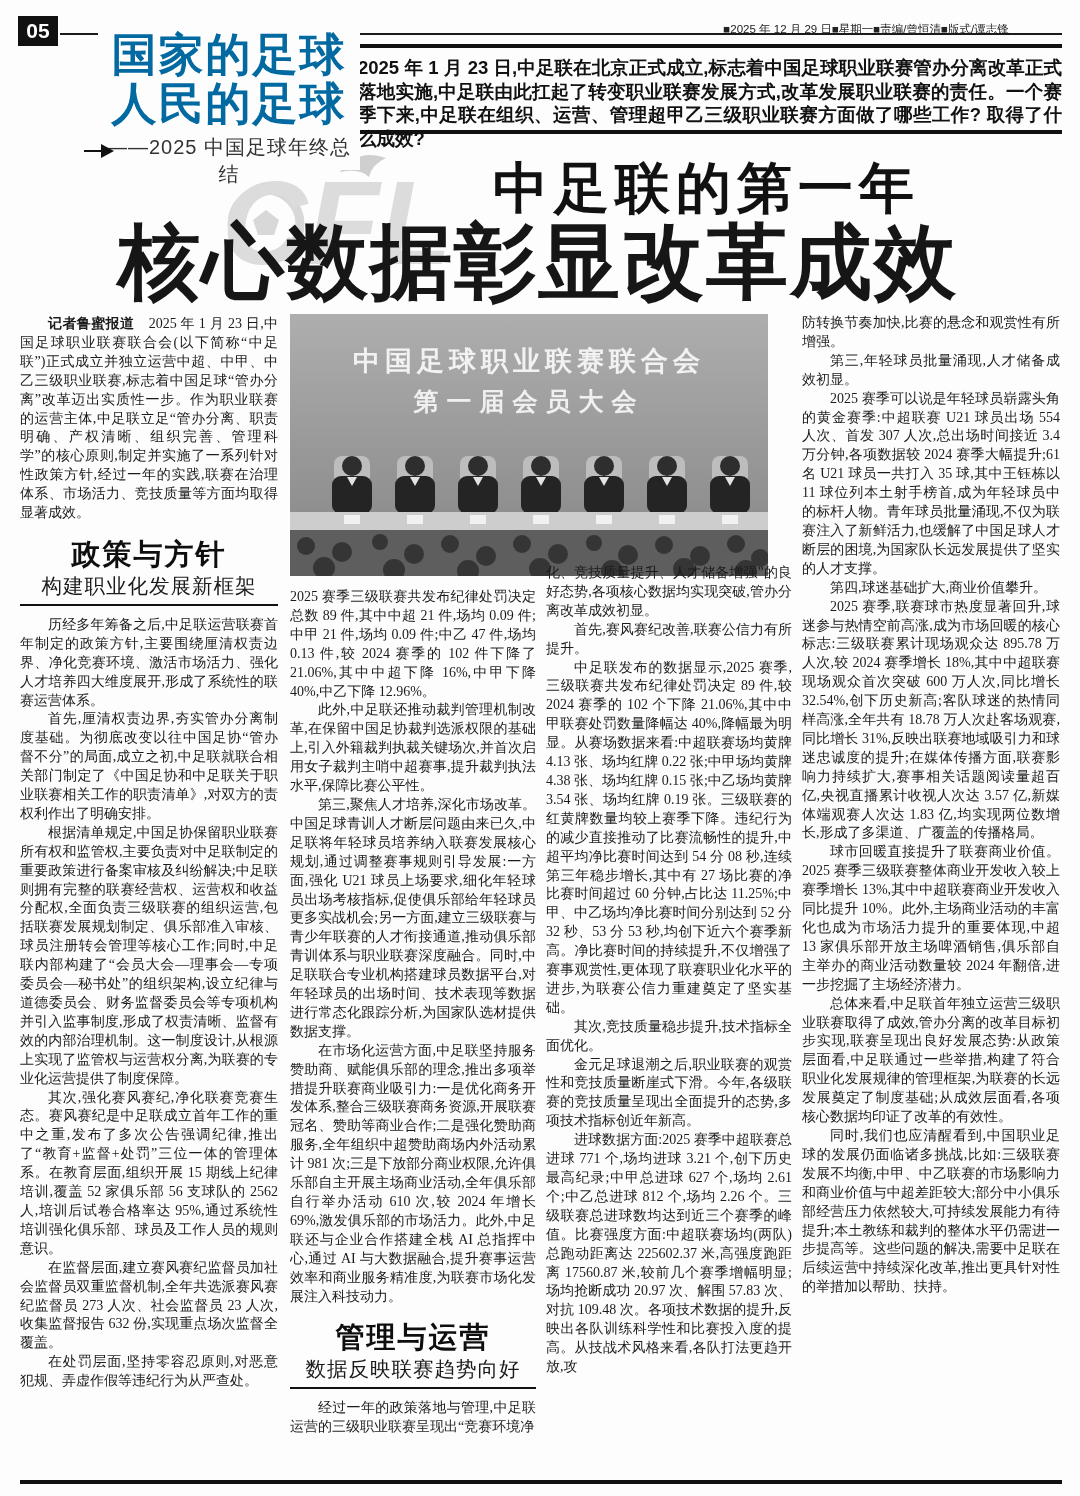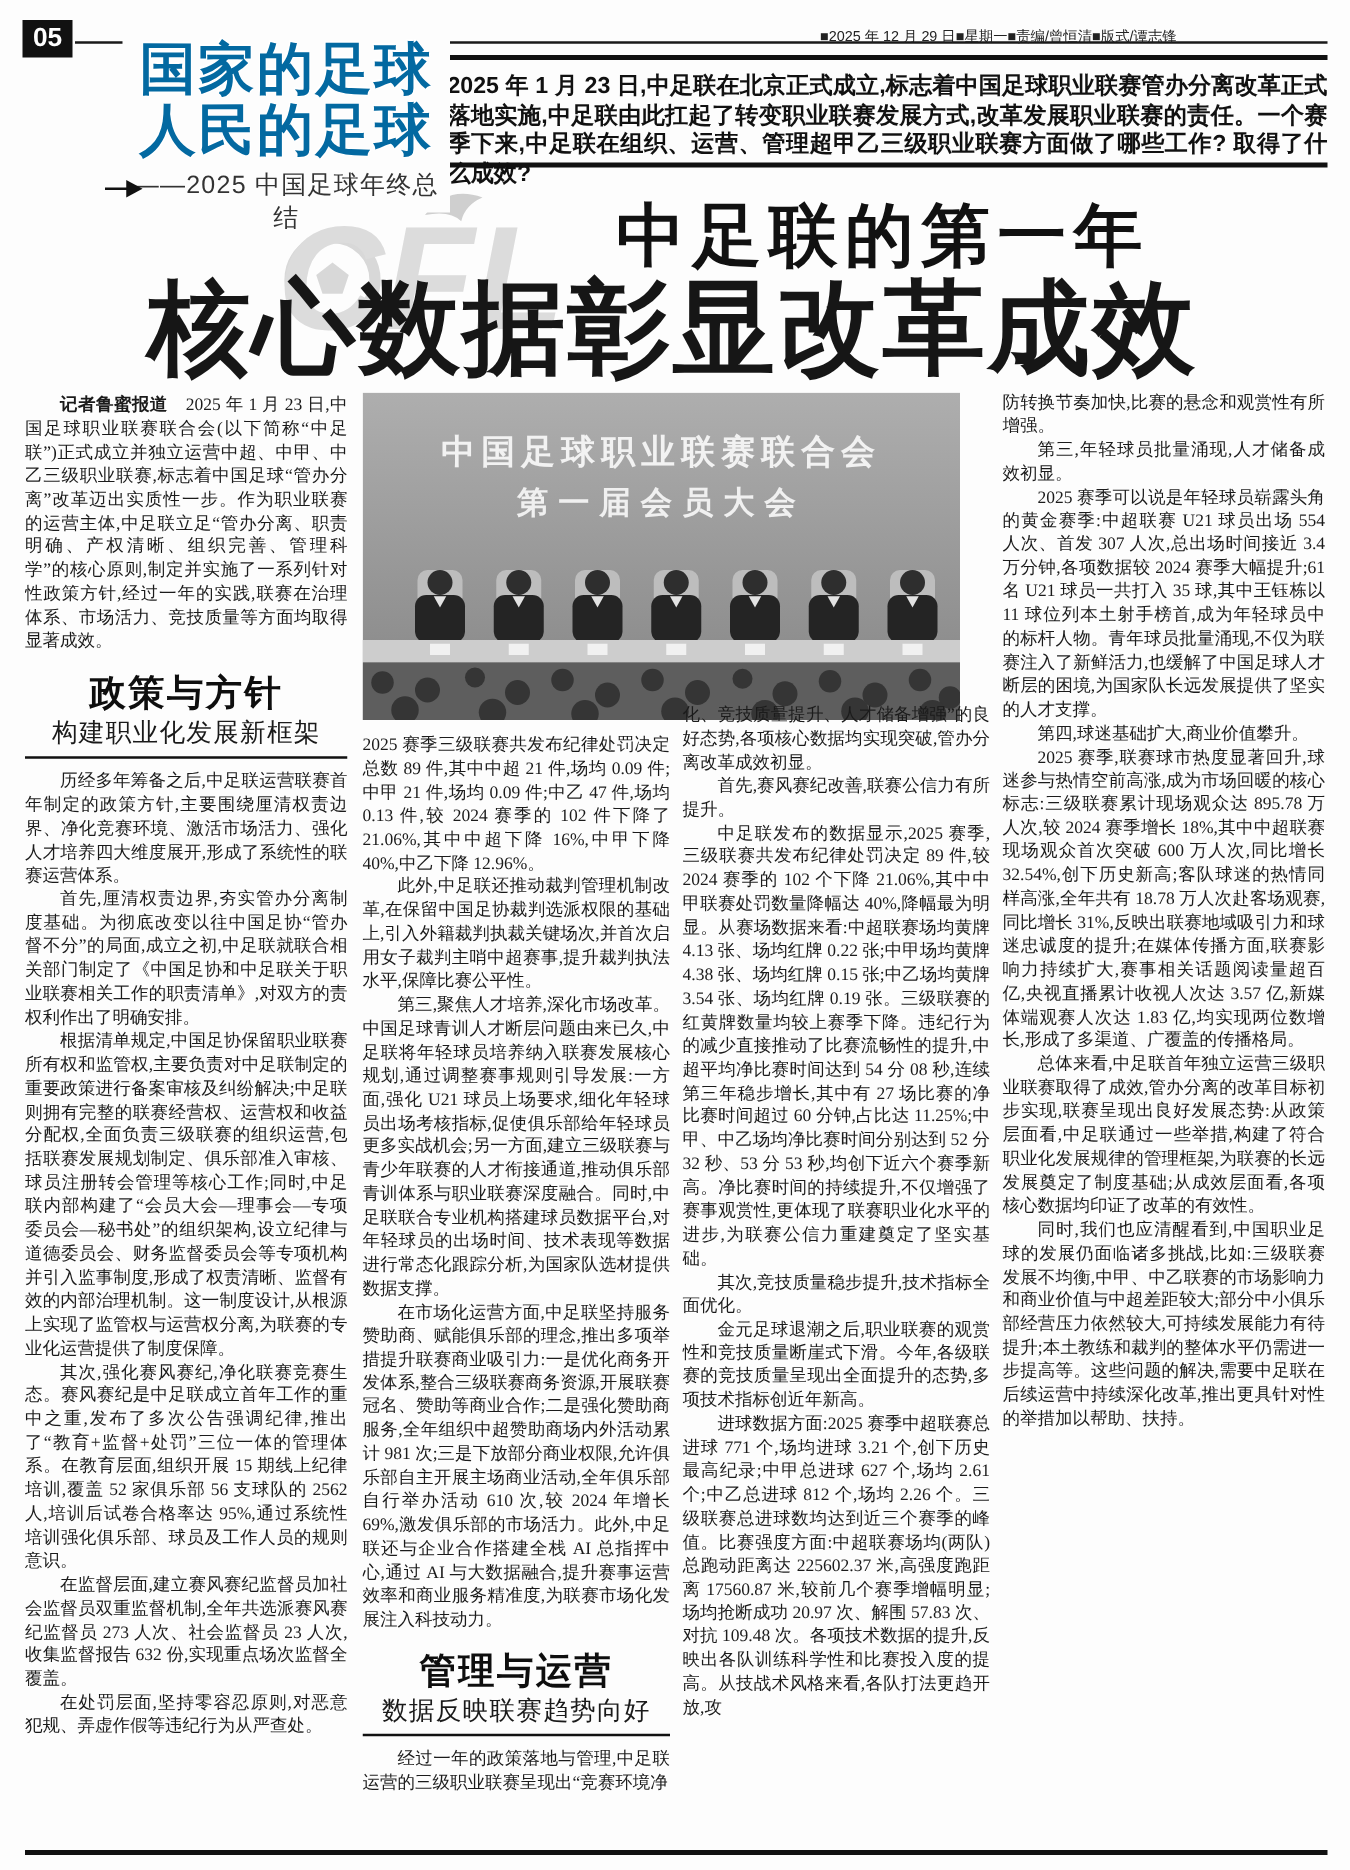--- a/index.html
+++ b/index.html
@@ -3,21 +3,21 @@
 <meta charset="utf-8">
 <style>
   html,body{margin:0;padding:0;background:#e9e9e9;}
   .page{position:relative;width:1080px;height:1496px;margin:0 auto;background:#fdfdfd;overflow:hidden;
         font-family:"Liberation Serif","DejaVu Serif",serif;color:#1b1b1b;padding-left:16px;}
   
   .pagenum{position:absolute;left:18px;top:16px;width:40px;height:30px;background:#111;color:#fff;
            font-family:"Liberation Sans","DejaVu Sans",sans-serif;font-weight:bold;font-size:21px;
            display:flex;align-items:center;justify-content:center;}
   .top-rule{position:absolute;left:60px;top:33px;width:1002px;height:2px;background:#1a1a1a;}
-  .dateline{position:absolute;right:20px;top:22px;width:420px;text-align:left;font-size:11.5px;color:#222;
+  .dateline{position:absolute;right:20px;top:22px;width:420px;text-align:center;font-size:11.5px;color:#222;
             font-family:"Liberation Sans","DejaVu Sans",sans-serif;}
   .date-bar{position:absolute;left:358px;top:44px;width:704px;height:4px;background:#111;}
   
   .masthead{position:absolute;left:98px;top:30px;width:262px;height:140px;background:#fdfdfd;z-index:2;}
   .mast-big{font-family:"Liberation Sans","DejaVu Sans",sans-serif;font-weight:900;font-size:45px;
             line-height:49px;color:#0369a1;letter-spacing:2px;text-align:center;
             text-shadow:1px 1px 0 #fff,-1px -1px 0 #fff;}
   .mast-sub{margin-top:6px;font-size:20px;color:#333;text-align:center;letter-spacing:1px;
             font-family:"Liberation Sans","DejaVu Sans",sans-serif;}
   .mast-arrow-line{position:absolute;left:84px;top:150px;width:18px;height:2px;background:#111;z-index:3;}
@@ -219,18 +219,19 @@
     <p class="para">金元足球退潮之后,职业联赛的观赏性和竞技质量断崖式下滑。今年,各级联赛的竞技质量呈现出全面提升的态势,多项技术指标创近年新高。</p>
     <p class="para">进球数据方面:2025 赛季中超联赛总进球 771 个,场均进球 3.21 个,创下历史最高纪录;中甲总进球 627 个,场均 2.61 个;中乙总进球 812 个,场均 2.26 个。三级联赛总进球数均达到近三个赛季的峰值。比赛强度方面:中超联赛场均(两队)总跑动距离达 225602.37 米,高强度跑距离 17560.87 米,较前几个赛季增幅明显;场均抢断成功 20.97 次、解围 57.83 次、对抗 109.48 次。各项技术数据的提升,反映出各队训练科学性和比赛投入度的提高。从技战术风格来看,各队打法更趋开放,攻</p>
   </div>
 
   <div class="col col4">
     <p class="para noindent">防转换节奏加快,比赛的悬念和观赏性有所增强。</p>
     <p class="para">第三,年轻球员批量涌现,人才储备成效初显。</p>
     <p class="para">2025 赛季可以说是年轻球员崭露头角的黄金赛季:中超联赛 U21 球员出场 554 人次、首发 307 人次,总出场时间接近 3.4 万分钟,各项数据较 2024 赛季大幅提升;61 名 U21 球员一共打入 35 球,其中王钰栋以 11 球位列本土射手榜首,成为年轻球员中的标杆人物。青年球员批量涌现,不仅为联赛注入了新鲜活力,也缓解了中国足球人才断层的困境,为国家队长远发展提供了坚实的人才支撑。</p>
     <p class="para">第四,球迷基础扩大,商业价值攀升。</p>
     <p class="para">2025 赛季,联赛球市热度显著回升,球迷参与热情空前高涨,成为市场回暖的核心标志:三级联赛累计现场观众达 895.78 万人次,较 2024 赛季增长 18%,其中中超联赛现场观众首次突破 600 万人次,同比增长 32.54%,创下历史新高;客队球迷的热情同样高涨,全年共有 18.78 万人次赴客场观赛,同比增长 31%,反映出联赛地域吸引力和球迷忠诚度的提升;在媒体传播方面,联赛影响力持续扩大,赛事相关话题阅读量超百亿,央视直播累计收视人次达 3.57 亿,新媒体端观赛人次达 1.83 亿,均实现两位数增长,形成了多渠道、广覆盖的传播格局。</p>
+    <p class="para">球市回暖直接提升了联赛商业价值。2025 赛季三级联赛整体商业开发收入较上赛季增长 13%,其中中超联赛商业开发收入同比提升 10%。此外,主场商业活动的丰富化也成为市场活力提升的重要体现,中超 13 家俱乐部开放主场啤酒销售,俱乐部自主举办的商业活动数量较 2024 年翻倍,进一步挖掘了主场经济潜力。</p>
     <p class="para">总体来看,中足联首年独立运营三级职业联赛取得了成效,管办分离的改革目标初步实现,联赛呈现出良好发展态势:从政策层面看,中足联通过一些举措,构建了符合职业化发展规律的管理框架,为联赛的长远发展奠定了制度基础;从成效层面看,各项核心数据均印证了改革的有效性。</p>
     <p class="para">同时,我们也应清醒看到,中国职业足球的发展仍面临诸多挑战,比如:三级联赛发展不均衡,中甲、中乙联赛的市场影响力和商业价值与中超差距较大;部分中小俱乐部经营压力依然较大,可持续发展能力有待提升;本土教练和裁判的整体水平仍需进一步提高等。这些问题的解决,需要中足联在后续运营中持续深化改革,推出更具针对性的举措加以帮助、扶持。</p>
   </div>
 
   <div class="bottom-rule"></div>
 </div>
 
 </body></html>

